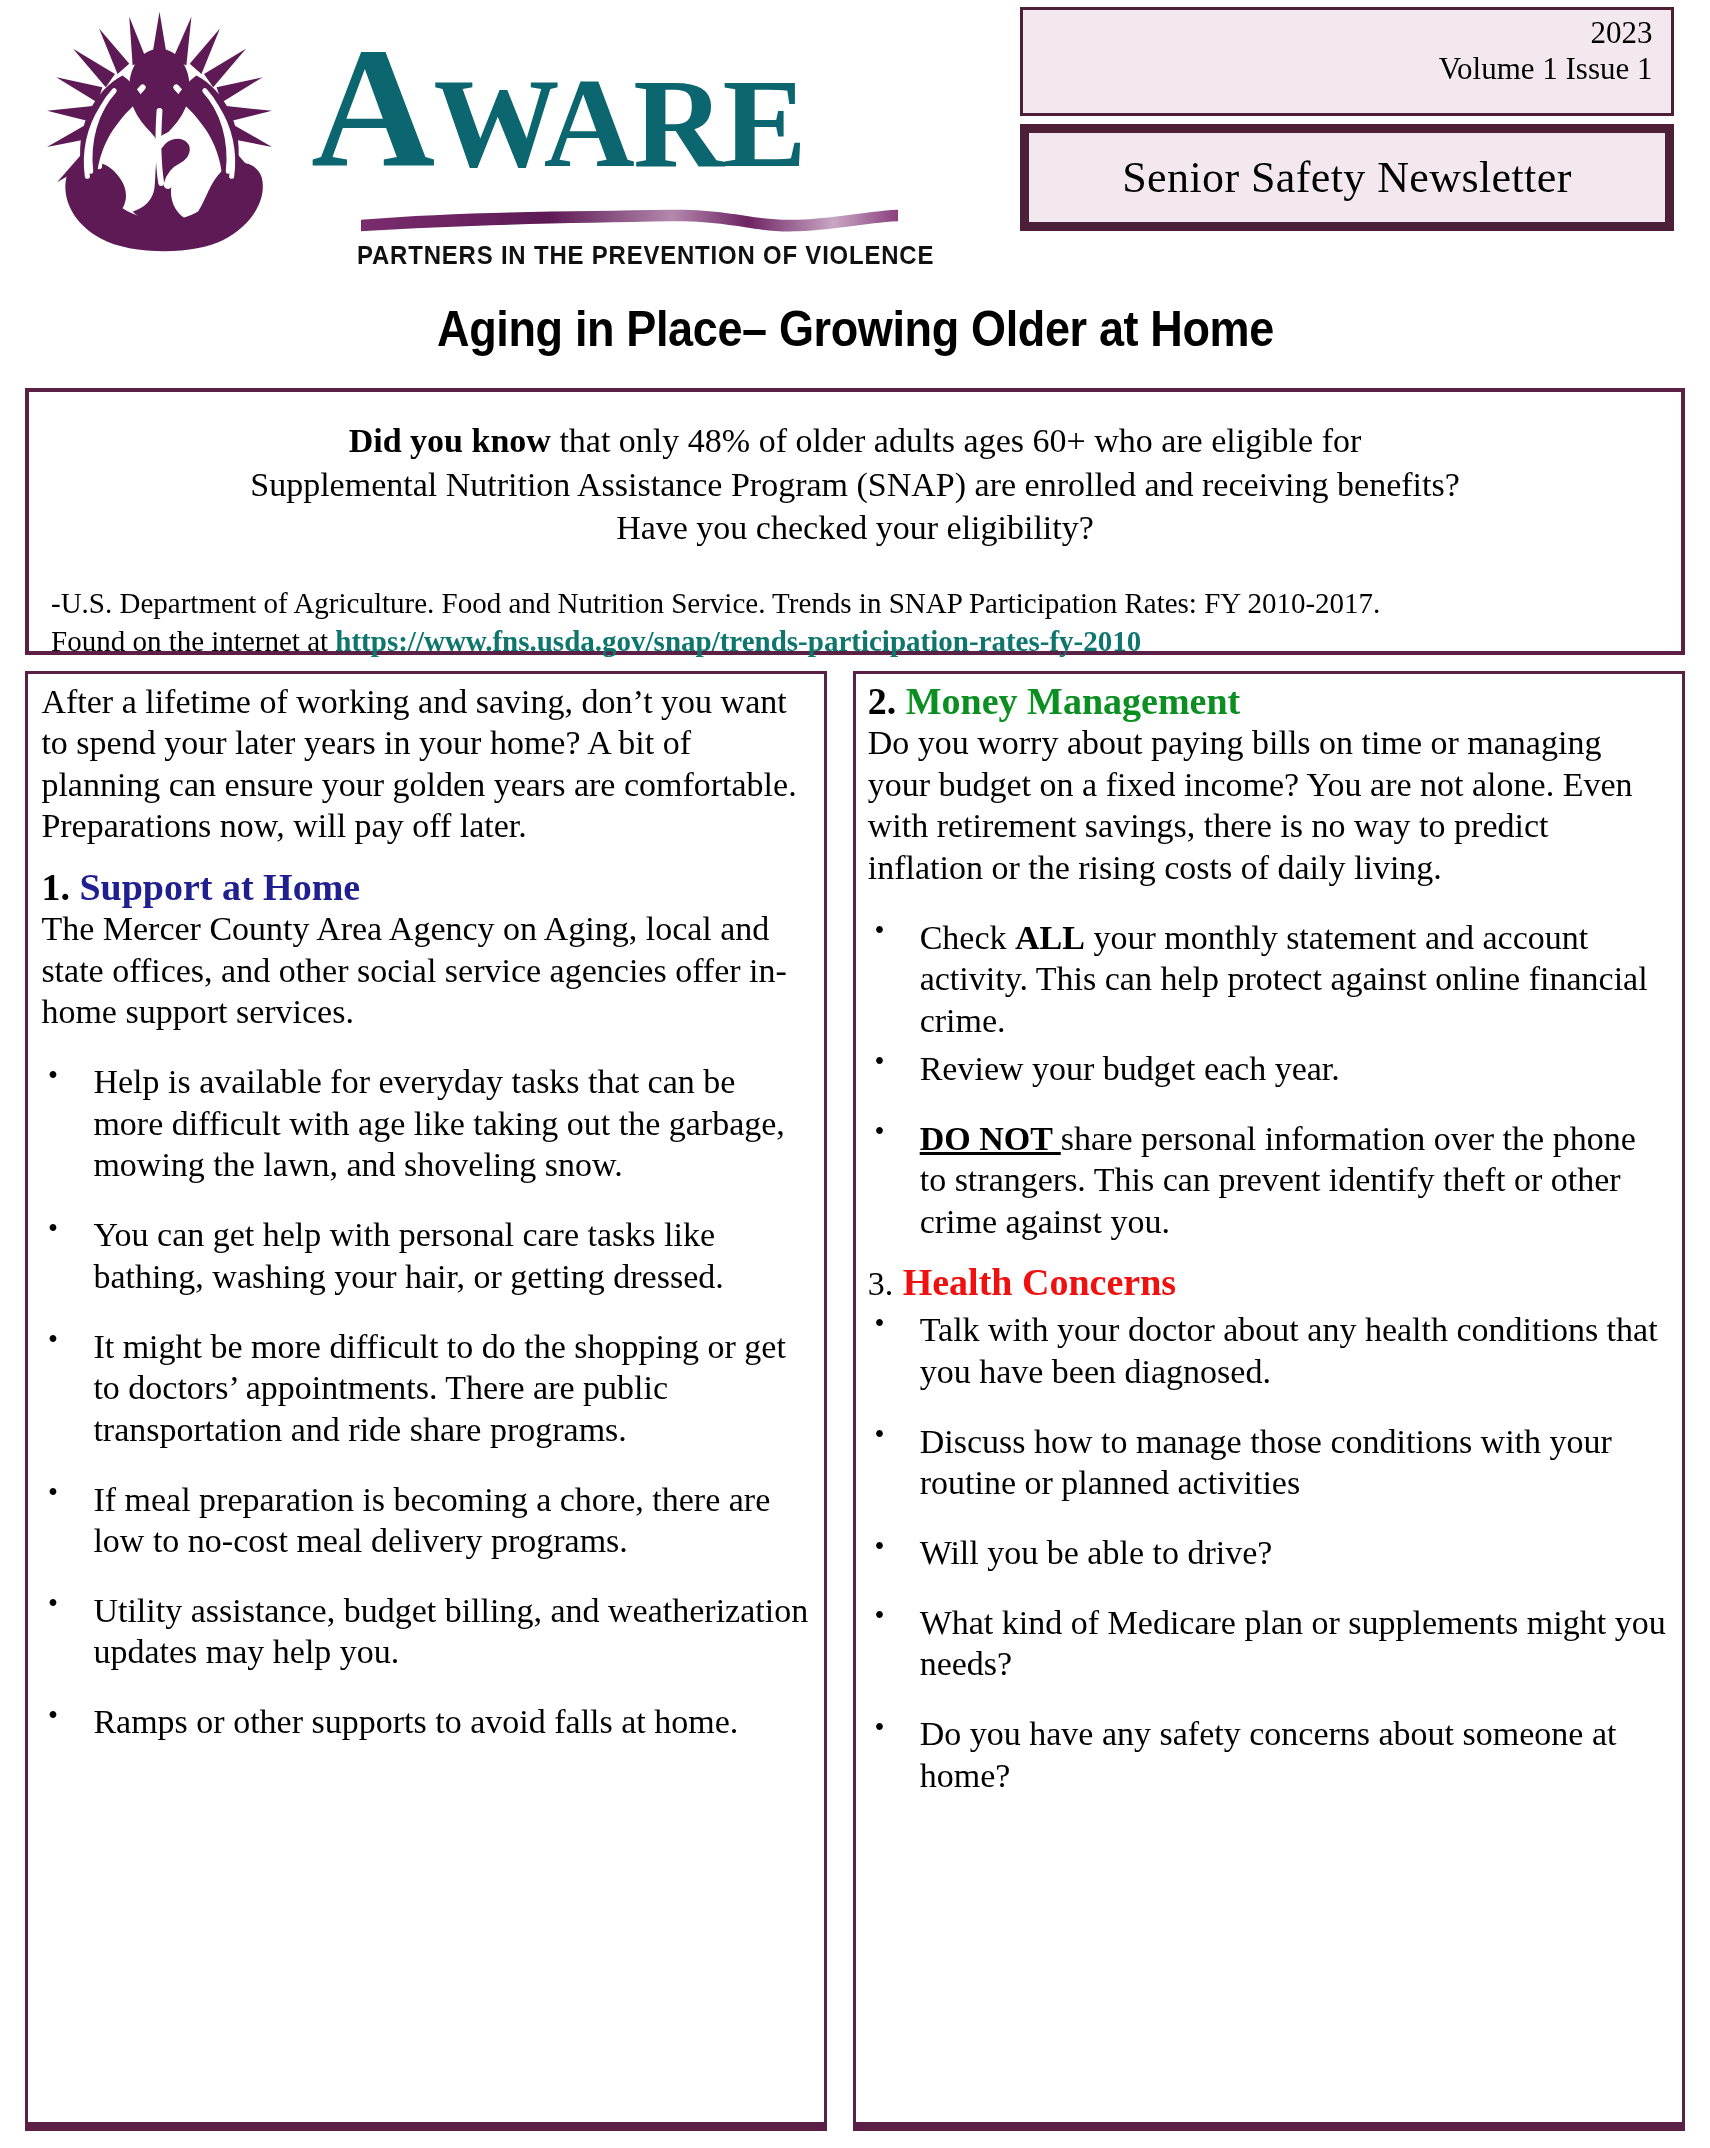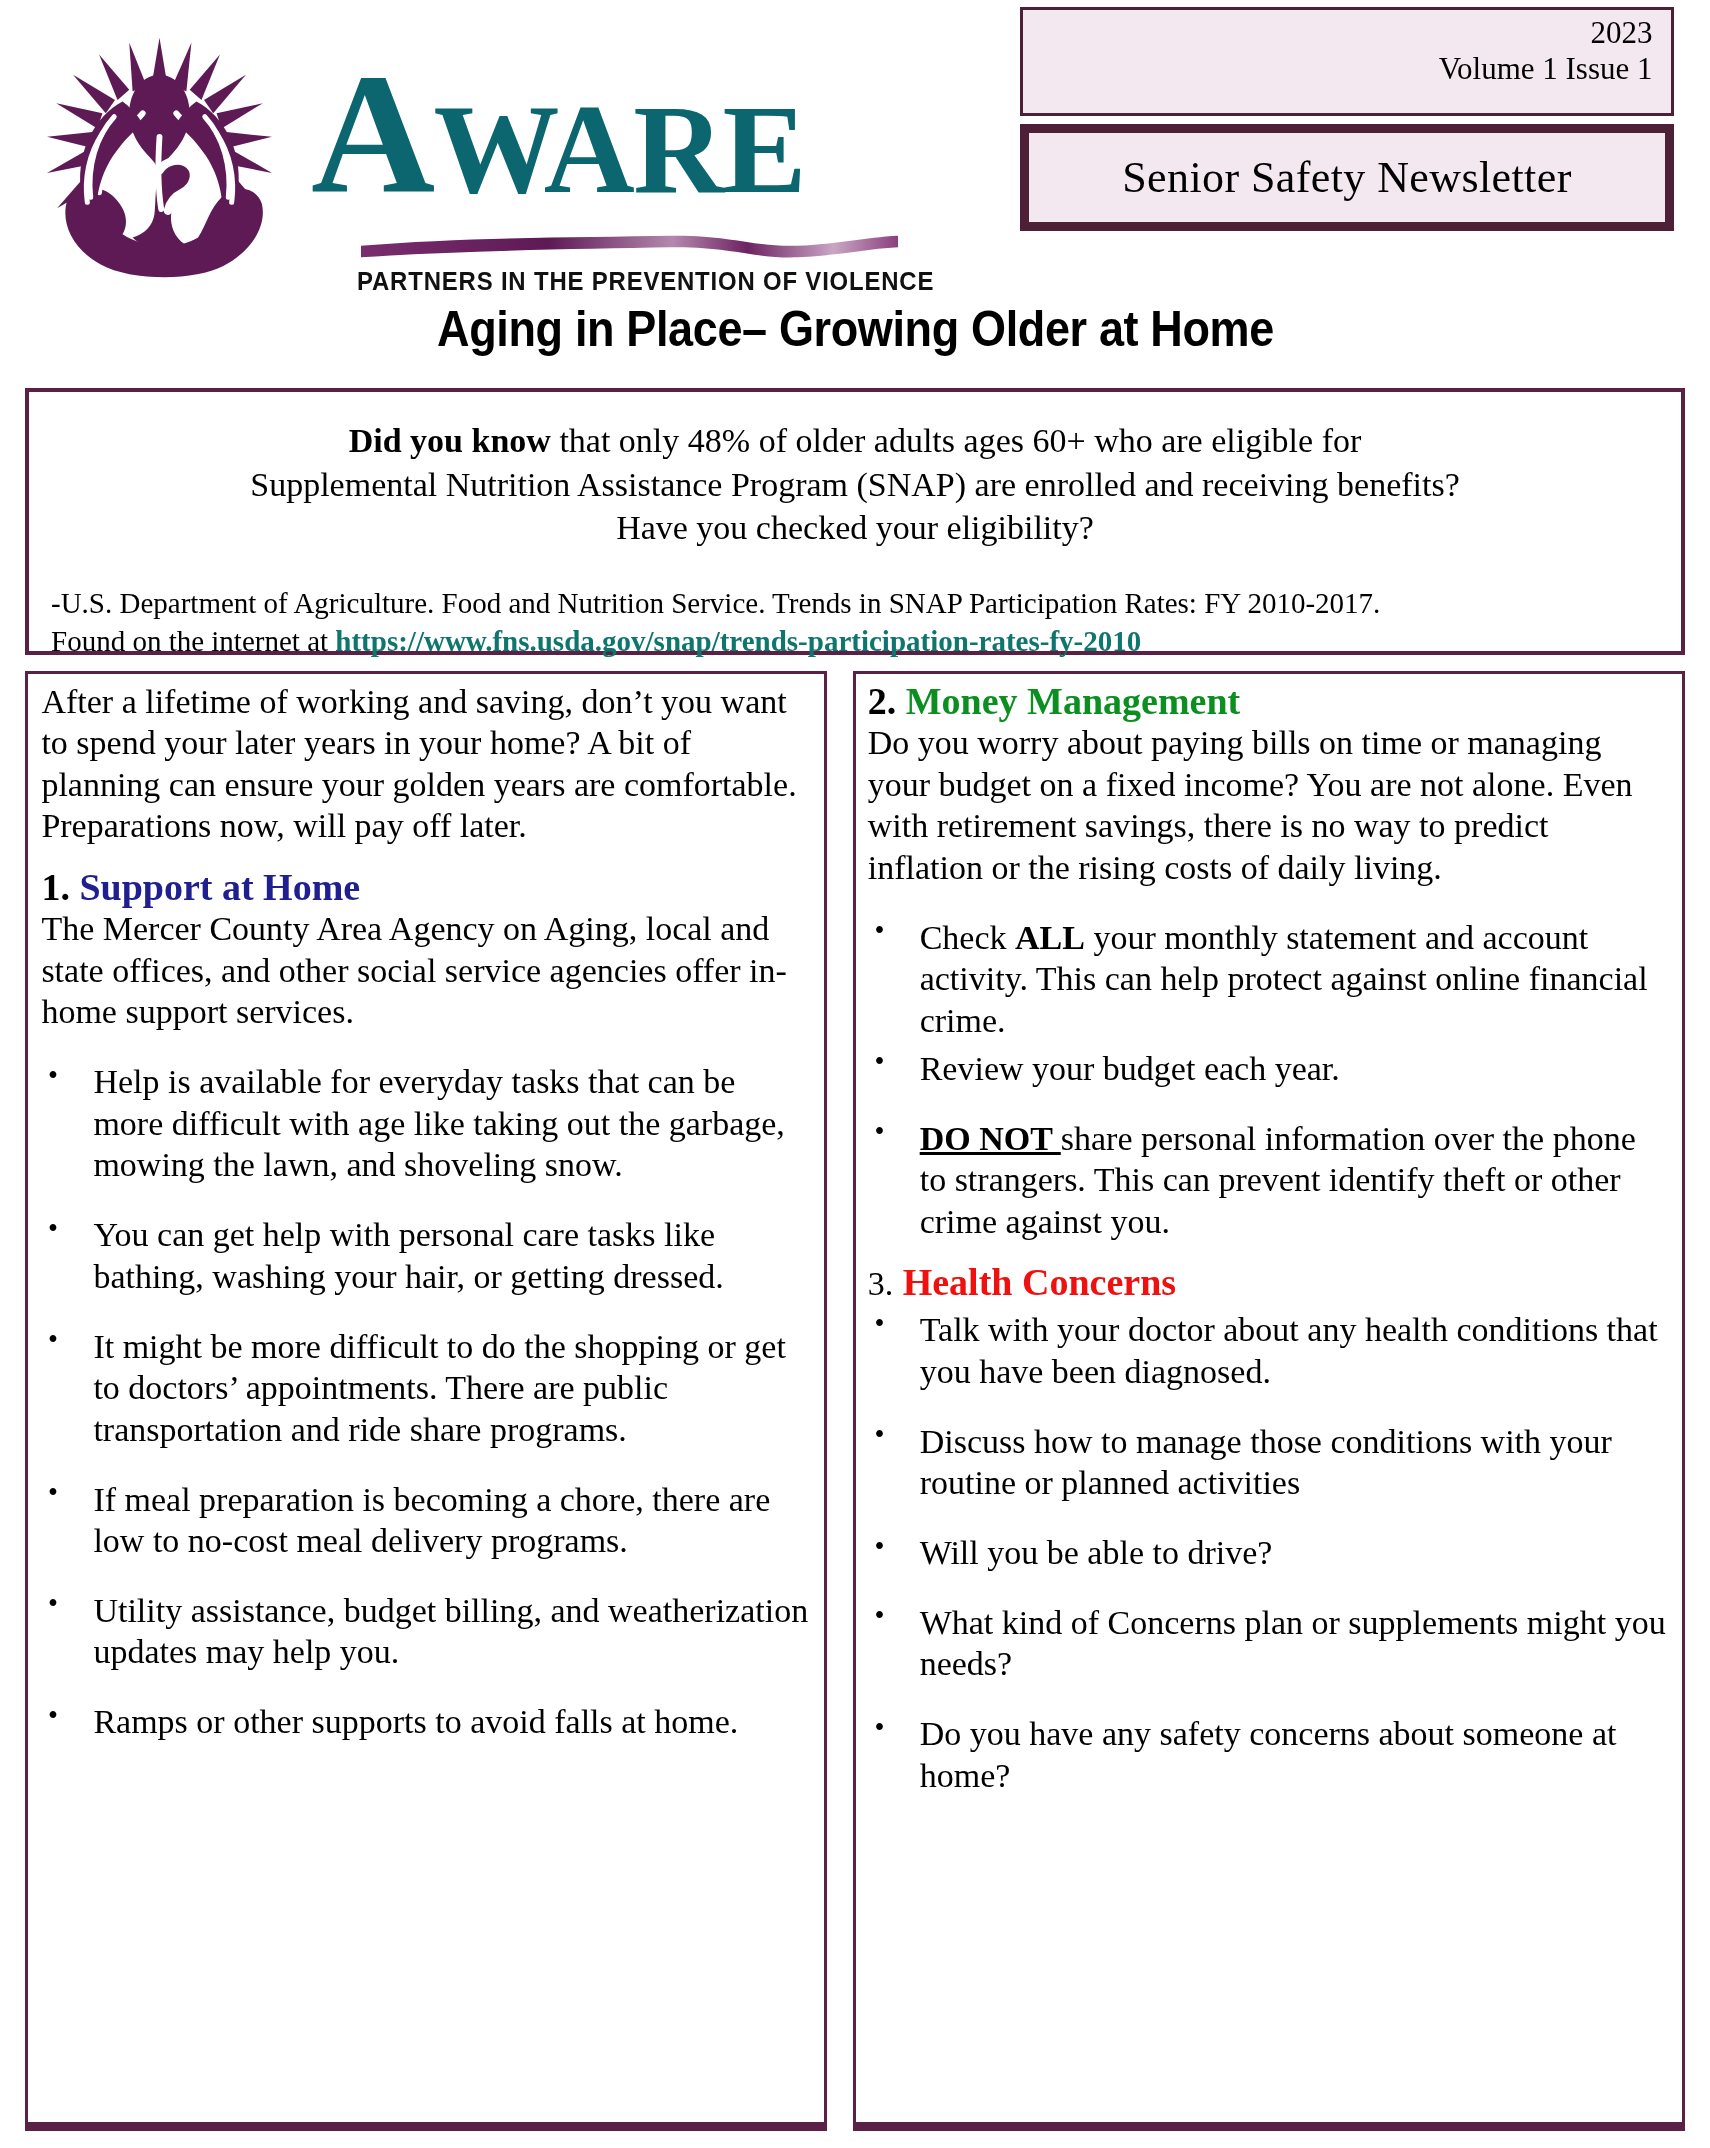--- a/index.html
+++ b/index.html
@@ -8,21 +8,21 @@
     background:#ffffff;
     font-family:"Liberation Serif", serif;
     color:#000;
     overflow:hidden;
   }
   .page{position:relative;width:1711px;height:2148px;}
 
   
   .masthead{position:absolute;left:0;top:0;width:1711px;height:277px;}
 
-  .logo{position:absolute;left:34px;top:6.7px;width:839px;height:260px;margin-top:26px;}
+  .logo{position:absolute;left:34px;top:6.7px;width:839px;height:260px;}
   .logo-mark{position:absolute;left:8.4px;top:3.4px;width:235px;height:252px;}
   .logo-word{
     position:absolute;left:277px;top:15px;
     font-family:"Liberation Serif", serif;
     font-weight:bold;color:#0c6670;
     letter-spacing:-1.7px;line-height:1;
   }
   .logo-word .big{font-size:172px;}
   .logo-word .small{font-size:126px;}
   .ribbon{position:absolute;left:327px;top:201px;width:537px;height:25px;}
@@ -265,19 +265,19 @@
 
     <div class="sec-head">
       <span class="num small">3.</span>
       <span class="nm-red">Health Concerns</span>
     </div>
 
     <ul class="bl">
       <li style="margin-top:5px">Talk with your doctor about any health conditions that you have been diagnosed.</li>
       <li>Discuss how to manage those conditions with your routine or planned activities</li>
       <li>Will you be able to drive?</li>
-      <li>What kind of Concerns plan or supplements might you needs?</li>
+      <li>What kind of Medicare plan or supplements might you needs?</li>
       <li>Do you have any safety concerns about someone at home?</li>
     </ul>
   </div>
 
 </div>
 
 
 </body></html>

